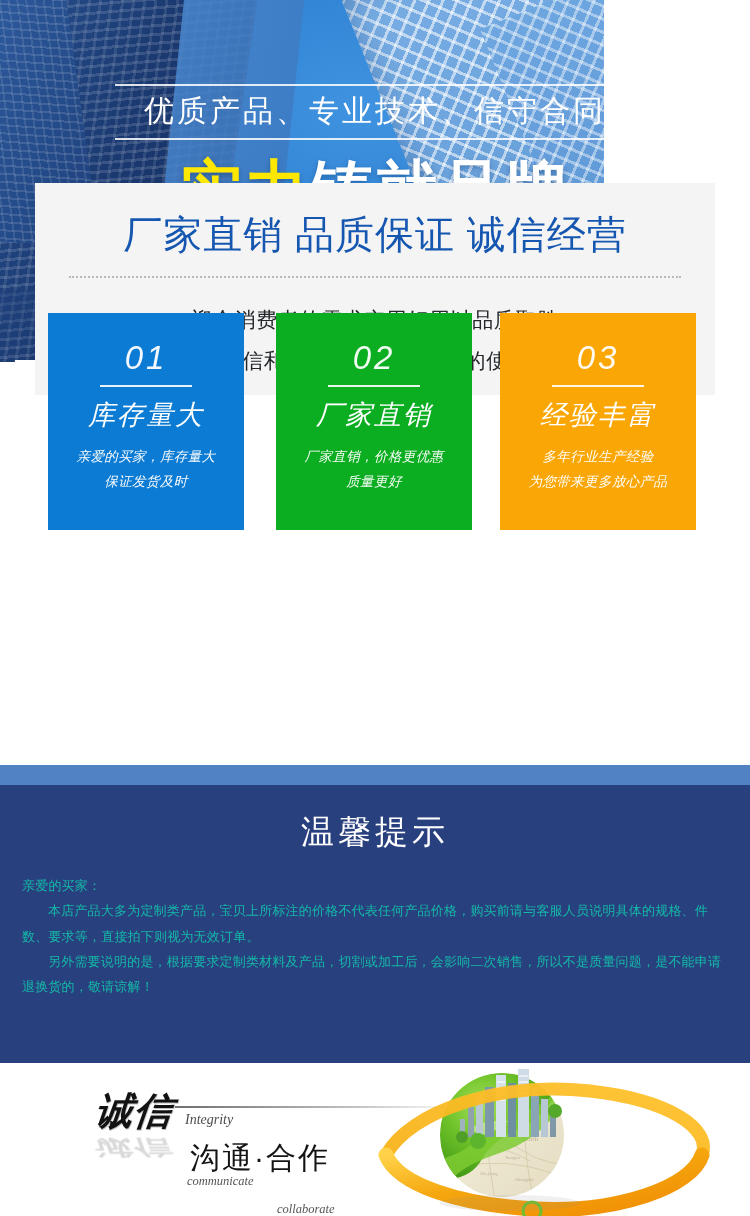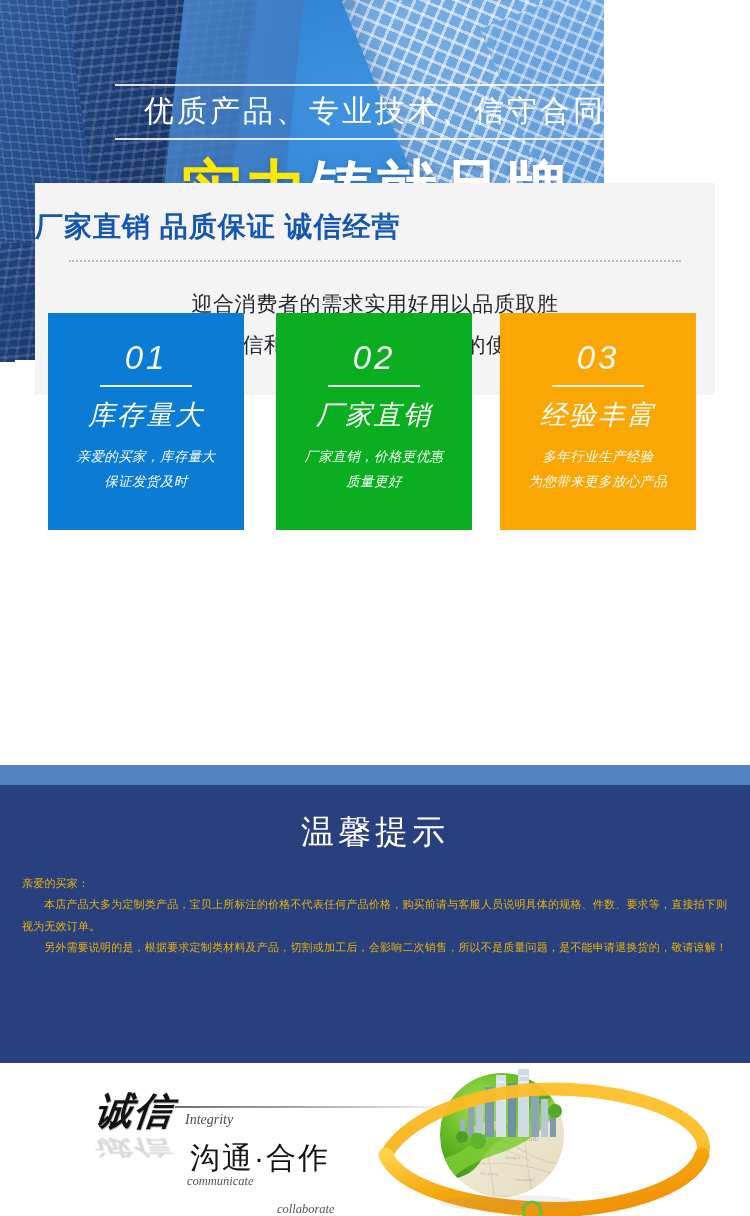--- a/index.html
+++ b/index.html
@@ -145,22 +145,22 @@
   .white-panel {
     position:absolute; left:15px; top:360px; width:720px; height:405px;
     background:#ffffff; z-index:6;
   }
   .slogan-box {
     position:absolute; left:35px; top:183px; width:680px; height:212px;
     background:#f4f4f4;
     z-index:7;
   }
   .slogan-main {
-    color:#1557b0;
-    font-size:28px; font-weight:bold; letter-spacing:1px;
+    text-align:center; color:#1557b0;
+    font-size:39px; font-weight:normal; letter-spacing:1px;
     padding-top:25px; white-space:nowrap;
   }
   .dots {
     width:612px; height:0; margin:14px auto 0;
     border-top:2px dotted #b9b9b9;
   }
   .slogan-sub {
     text-align:center; color:#23272b;
     font-size:21px; line-height:1.95; margin-top:22px;
     letter-spacing:.6px;
@@ -174,22 +174,22 @@
   .tips {
     position:absolute; left:0; top:785px; width:750px; height:278px;
     background:#29407f; color:#ffffff; z-index:4;
   }
   .tips-title {
     text-align:center; font-size:33px; letter-spacing:4px;
     font-weight:400; padding-top:25px; color:#ffffff;
   }
   .tips-body { padding:18px 22px 0 22px; }
   .tips-body p {
-    font-size:11px; line-height:1.95; letter-spacing:.2px;
-    color:#eab308;
+    font-size:13px; line-height:1.95; letter-spacing:.2px;
+    color:#14b8a6;
   }
   .tips-body p.ind { text-indent:2em; }
 
   
   .footer {
     position:absolute; left:0; top:1063px; width:750px; height:153px;
     background:#ffffff; overflow:hidden; z-index:3;
   }
   .f-cx {
     position:absolute; left:95px; top:1086px; z-index:6;

